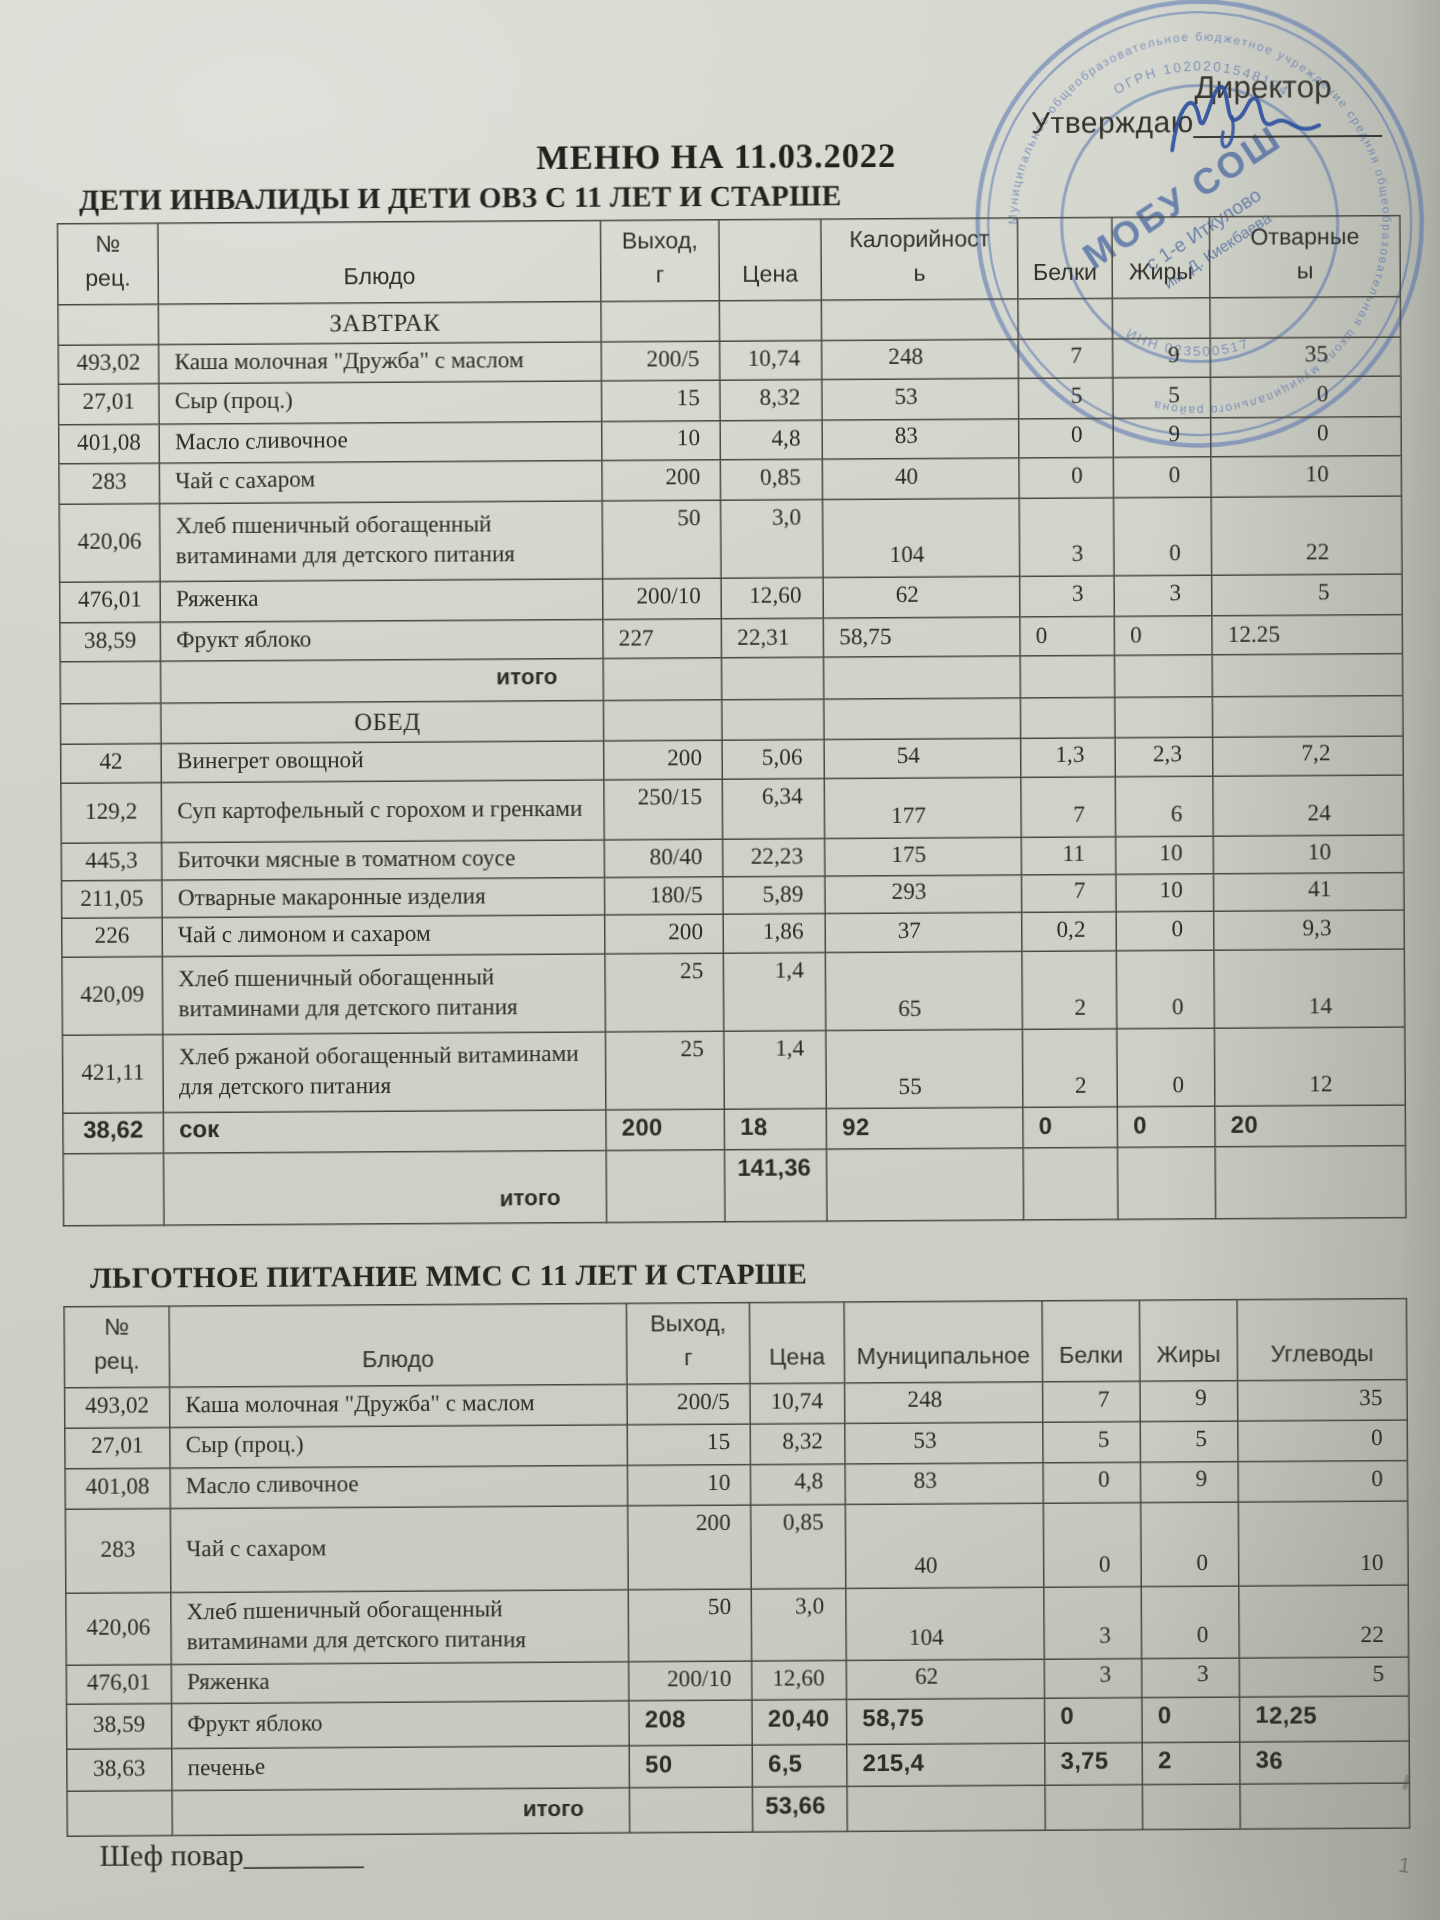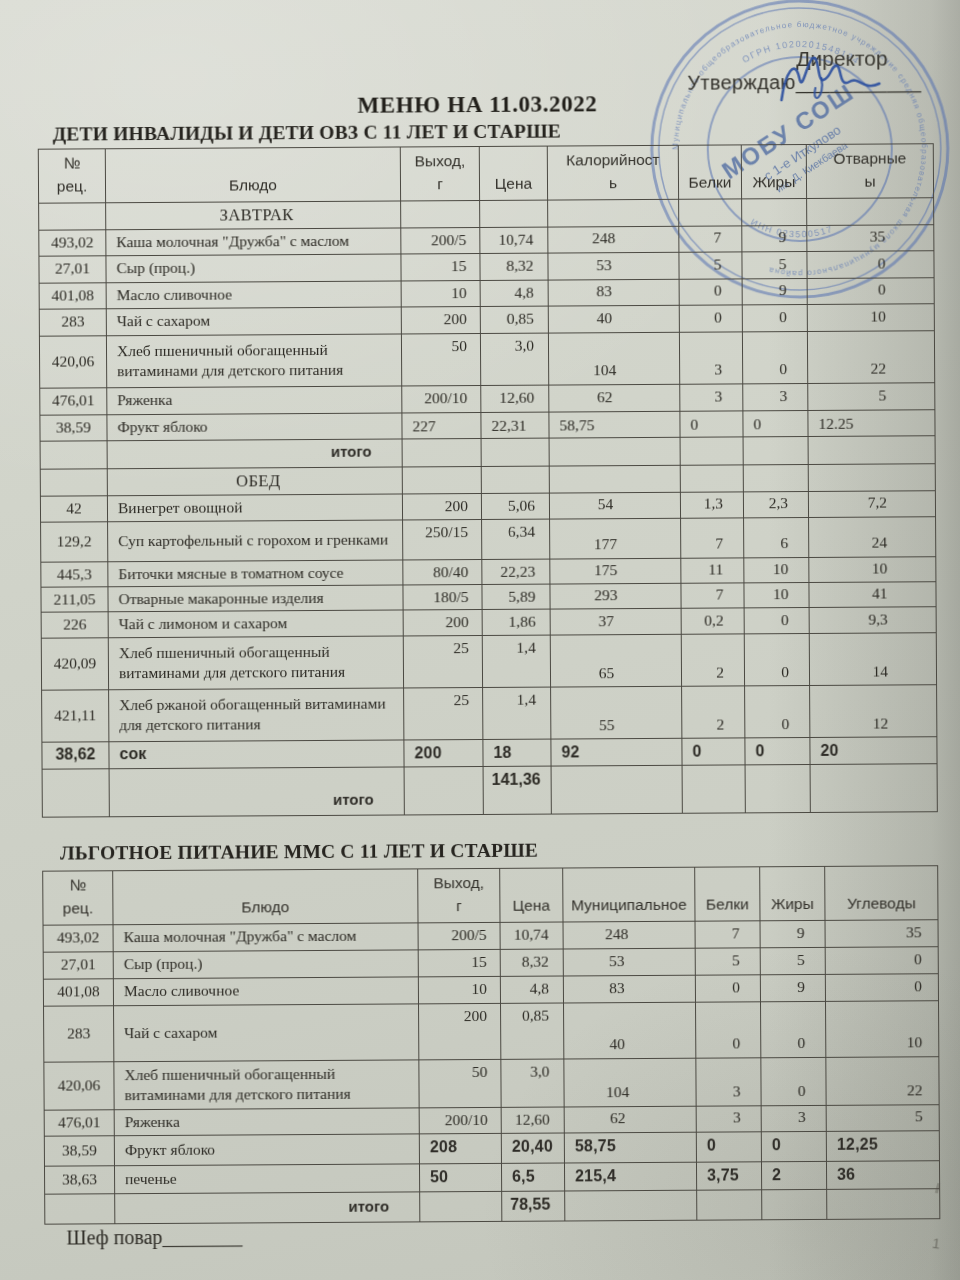--- a/index.html
+++ b/index.html
@@ -427,21 +427,21 @@
               <td class="c-price">6,5</td>
               <td class="c-kcal">215,4</td>
               <td class="c-prot">3,75</td>
               <td class="c-fat">2</td>
               <td class="c-carb">36</td>
             </tr>
             <tr style="height: 30px;">
               <td class="c-num"></td>
               <td class="c-dish total-label">итого</td>
               <td class="c-out"></td>
-              <td class="c-price total-price">78,55</td>
+              <td class="c-price total-price">53,66</td>
               <td class="c-kcal"></td>
               <td class="c-prot"></td>
               <td class="c-fat"></td>
               <td class="c-carb"></td>
             </tr>
           </tbody>
         </table>
     </div>
 
     <div class="chef-line">Шеф повар________</div>

